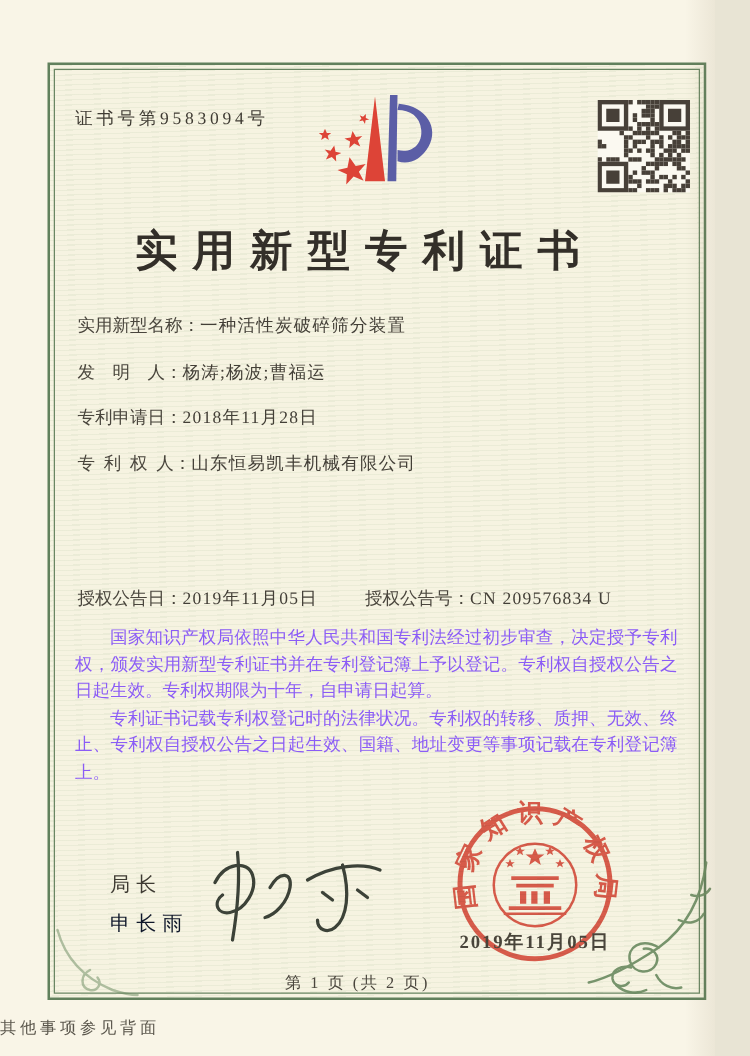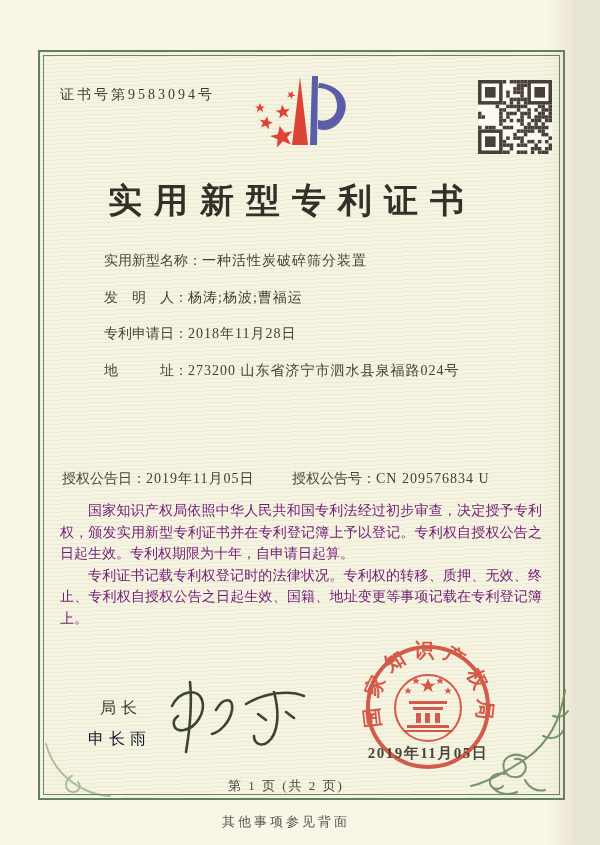--- a/index.html
+++ b/index.html
@@ -27,33 +27,33 @@
   }
   .cert-no{position:absolute;left:60px;top:86px;font-size:14px;letter-spacing:3px;color:#3f3b33;}
   .logo{position:absolute;left:237px;top:72px;}
   .qr{position:absolute;left:478px;top:80px;}
   .title{
     position:absolute;left:0;right:0;top:178px;text-align:center;
     font-size:34px;font-weight:600;letter-spacing:12px;padding-left:12px;
     color:#332f29;
   }
   .fields{position:absolute;left:62px;top:252px;font-size:14px;}
-  .frow{height:36.6px;white-space:nowrap;margin-left:42px;}
+  .frow{height:36.6px;white-space:nowrap;}
   .flabel{color:#4a463d;}
   .fvalue{color:#433f37;letter-spacing:1px;}
   .grant{position:absolute;left:62px;top:470px;font-size:14px;white-space:nowrap;}
   .grant .g2{position:absolute;left:230px;top:0;white-space:nowrap;}
   .paras{position:absolute;left:60px;top:500px;width:482px;}
-  .paras p{margin:0;text-indent:2em;font-size:14px;line-height:21.5px;text-align:justify;color:#701a75;}
-  .sig-title{position:absolute;left:100px;top:698px;font-size:16px;letter-spacing:5px;color:#3e3a32;}
+  .paras p{margin:0;text-indent:2em;font-size:14px;line-height:21.5px;text-align:justify;color:#8b5cf6;}
+  .sig-title{position:absolute;left:88px;top:698px;font-size:16px;letter-spacing:5px;color:#3e3a32;}
   .sig-name{position:absolute;left:88px;top:729px;font-size:16px;letter-spacing:5px;color:#0f172a;}
   .sig-hand{position:absolute;left:150px;top:676px;}
   .seal{position:absolute;left:333px;top:612px;opacity:0.93;mix-blend-mode:multiply;}
   .page-footer{position:absolute;left:0;right:0;top:777px;text-align:center;font-size:13px;letter-spacing:2px;color:#4a463d;}
-  .back-note{position:absolute;left:0;right:0;top:813px;text-align:center;font-size:13px;letter-spacing:3px;color:#5a564c;}
+  .back-note{position:absolute;left:0;right:0;top:813px;font-size:13px;letter-spacing:3px;color:#5a564c;}
   .orn-br{position:absolute;left:463px;top:688px;opacity:0.9;}
   .orn-bl{position:absolute;left:42px;top:742px;opacity:0.5;}
 </style>
 </head>
 <body>
 
 <div class="scan">
 
   <div class="frame">
     <div class="frame-inner"></div>
@@ -251,21 +251,21 @@
     <div class="frow">
       <span class="flabel">实用新型名称：</span><span class="fvalue">一种活性炭破碎筛分装置</span>
     </div>
     <div class="frow">
       <span class="flabel">发　明　人：</span><span class="fvalue">杨涛;杨波;曹福运</span>
     </div>
     <div class="frow">
       <span class="flabel">专利申请日：</span><span class="fvalue">2018年11月28日</span>
     </div>
     <div class="frow">
-      <span class="flabel">地　　　址：</span><span class="fvalue">273200 山东省济宁市泗水县泉福路024号</span>
+      <span class="flabel">专 利 权 人：</span><span class="fvalue">山东恒易凯丰机械有限公司</span>
     </div>
   </div>
 
   <div class="grant">
     <span><span class="flabel">授权公告日：</span><span class="fvalue">2019年11月05日</span></span>
     <span class="g2"><span class="flabel">授权公告号：</span><span class="fvalue">CN 209576834 U</span></span>
   </div>
 
   <div class="paras">
     <p>国家知识产权局依照中华人民共和国专利法经过初步审查，决定授予专利权，颁发实用新型专利证书并在专利登记簿上予以登记。专利权自授权公告之日起生效。专利权期限为十年，自申请日起算。</p>

